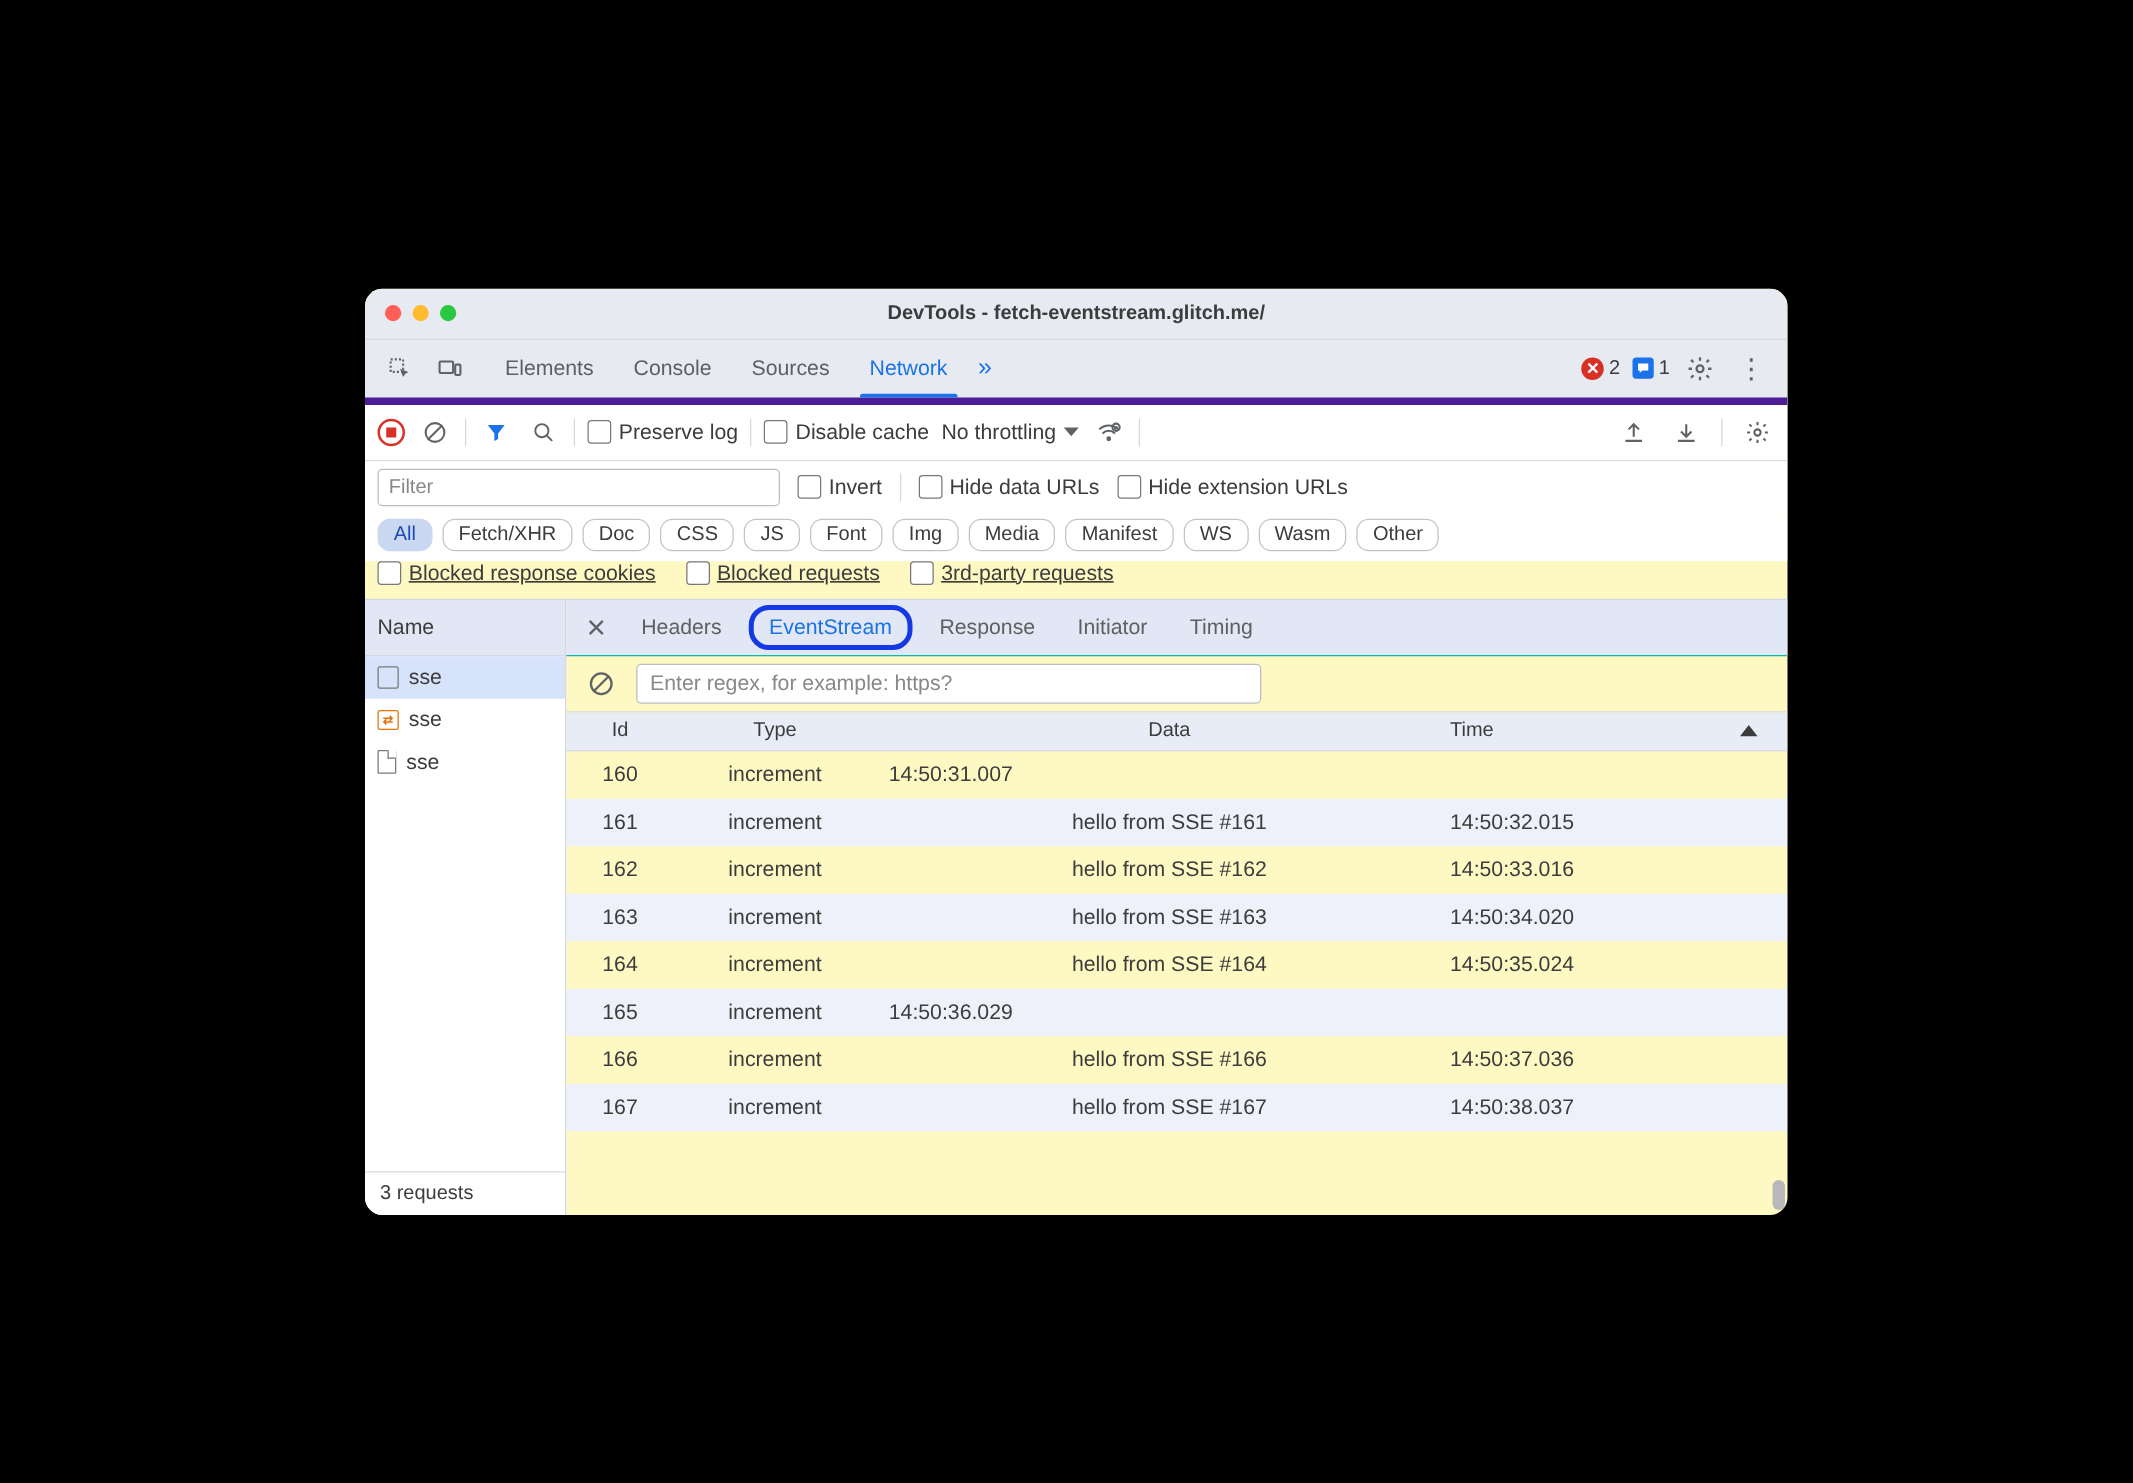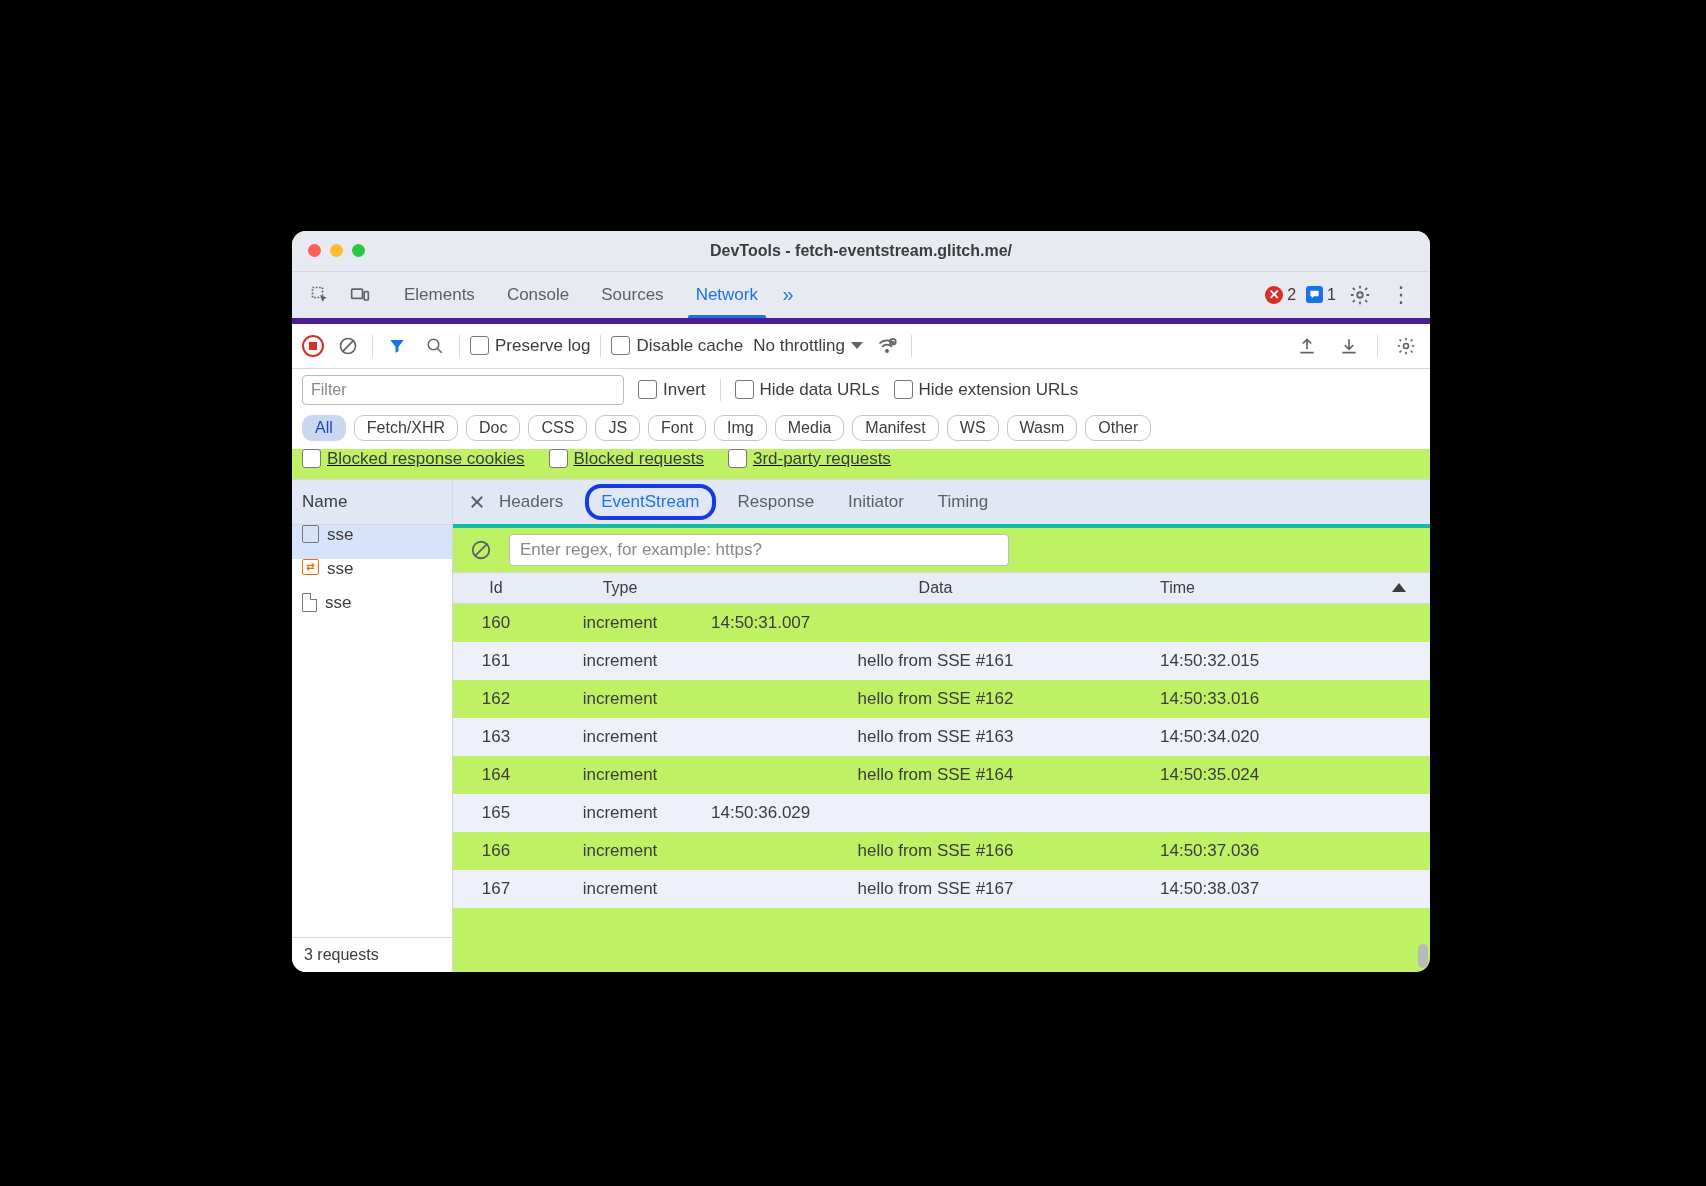--- a/index.html
+++ b/index.html
@@ -13,21 +13,21 @@
   font-family: -apple-system, BlinkMacSystemFont, "Segoe UI", Helvetica, Arial, sans-serif;
   display: flex;
   align-items: center;
   justify-content: center;
   width: 1706px;
   height: 1186px;
 }
 .window {
   width: 1138px;
   height: 741px;
-  background: #bef264;
+  background: #fef9c3;
   border-radius: 14px;
   overflow: hidden;
   box-shadow: 0 20px 60px rgba(0,0,0,0.5);
   display: flex;
   flex-direction: column;
   position: relative;
 }
 
 .titlebar {
   height: 40px;
@@ -275,21 +275,21 @@
   display:flex;
   align-items:center;
   padding:0 10px;
   font-size:17px;
   color:#3c3c3c;
   border-bottom:1px solid #d5d8e0;
 }
 .req-item {
   height: 34px;
   display:flex;
-  align-items:flex-start;
+  align-items:center;
   gap:8px;
   padding:0 10px;
   font-size:17px;
   color:#3c3c3c;
   cursor:pointer;
 }
 .req-item.selected {
   background:#d7e3fb;
 }
 .doc-icon-box {
@@ -332,21 +332,22 @@
   display:flex;
   flex-direction:column;
   min-width:0;
 }
 .details-tabs {
   height:44px;
   background:#e2e7f5;
   display:flex;
   align-items:center;
   padding:0 10px;
-  border-bottom:4px solid #14b8a6;
+  gap:14px;
+  border-bottom:1px solid #14b8a6;
 }
 .close-x {
   width:28px;height:28px;
   display:flex;align-items:center;justify-content:center;
   color:#5f6367;cursor:pointer;
 }
 .dtab {
   font-size:17px;
   color:#5f5f62;
   padding:4px 8px;

